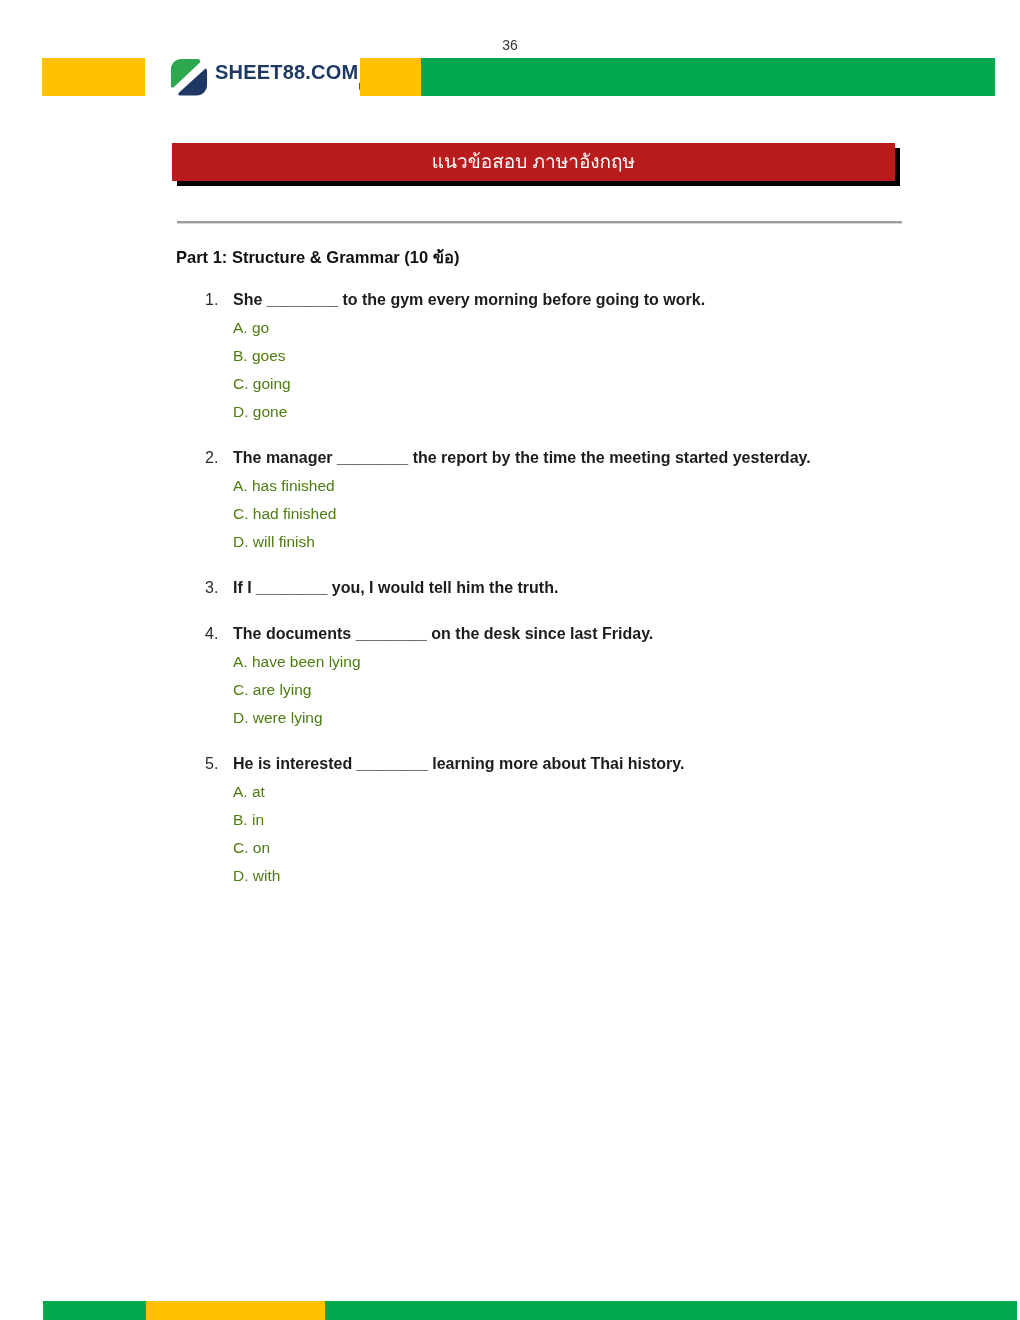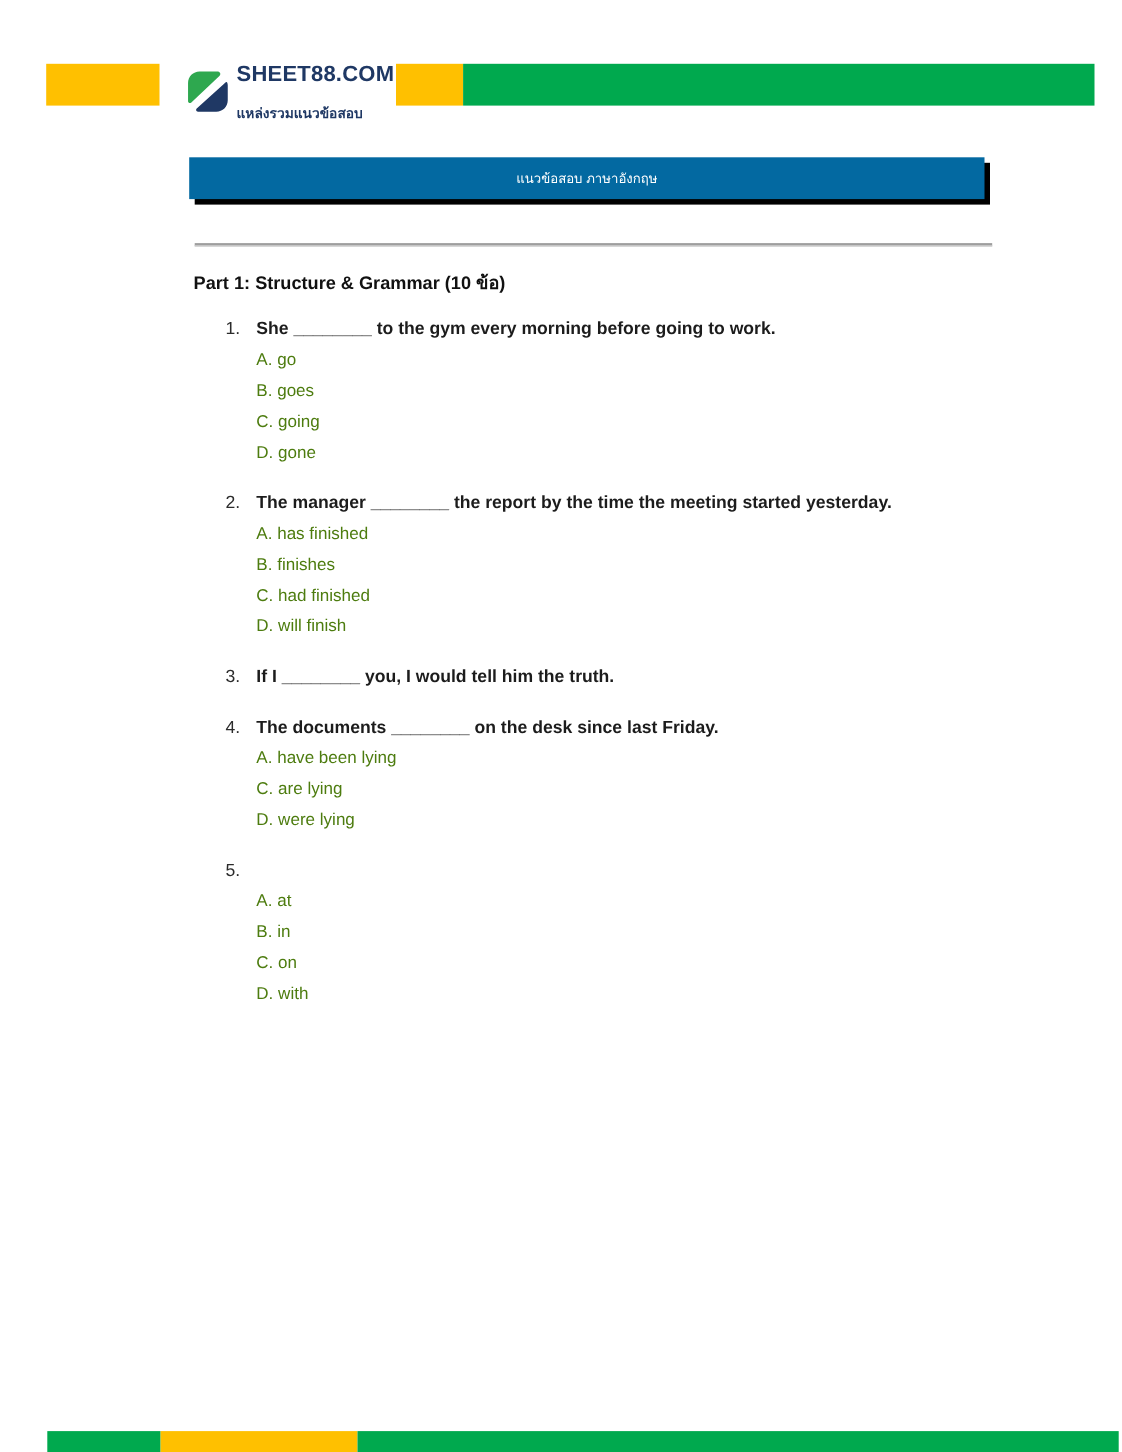--- a/index.html
+++ b/index.html
@@ -39,21 +39,21 @@
 
   .logo {
     position: absolute;
     left: 170px;
     top: 58px;
     display: flex;
     align-items: center;
     gap: 7px;
   }
   .logo-icon { width: 38px; height: 40px; display: block; }
-  .logo-text { display: flex; flex-direction: column; line-height: 1.05; }
+  .logo-text { display: flex; flex-direction: row; line-height: 1.05; }
   .logo-title {
     font-size: 20px;
     font-weight: bold;
     color: #1F3864;
     letter-spacing: 0.2px;
   }
   .logo-sub {
     font-size: 12.5px;
     font-weight: bold;
     color: #1F3864;
@@ -68,23 +68,23 @@
     width: 723px;
     height: 38px;
     background: #000000;
   }
   .banner {
     position: absolute;
     left: 172px;
     top: 143px;
     width: 723px;
     height: 38px;
-    background: #0369a1;
+    background: #b91c1c;
     color: #ffffff;
-    font-size: 12px;
+    font-size: 19px;
     text-align: center;
     line-height: 38px;
   }
 
   .divider {
     position: absolute;
     left: 177px;
     top: 221px;
     width: 725px;
     height: 2px;
@@ -141,20 +141,21 @@
   .seg.yellow { background: #FFC000; }
   .ftr-green-left  { left: 43px;  width: 103px; }
   .ftr-yellow      { left: 146px; width: 179px; }
   .ftr-green-right { left: 325px; width: 692px; }
 </style>
 </head>
 <body>
 
 <div class="page">
 
+  <div class="page-number">36</div>
 
   <div class="bar yellow hdr-yellow-left"></div>
 
   <div class="logo">
     <svg class="logo-icon" viewBox="0 0 40 42" xmlns="http://www.w3.org/2000/svg">
       <path d="M29,1H12C5.9,1,1,5.9,1,12v17.5c0,1.5,1.8,2.3,2.9,1.3L31,5.2C32.8,3.6,31.7,1,29,1z" fill="#2EA84F"></path>
       <path d="M37.1,11.2L9.3,36.4C8.1,37.4,8.9,39.4,10.5,39.4H28c6.1,0,11-4.9,11-11V14.2C39,12.2,38.2,10.2,37.1,11.2z" fill="#1F3864"></path>
     </svg>
     <div class="logo-text">
       <span class="logo-title">SHEET88.COM</span>
@@ -186,21 +187,20 @@
         </div>
   </div>
 
   <div class="question">
     <div class="q-head">
       <span class="q-num">2.</span>
       <span class="q-stem">The manager ________ the report by the time the meeting started yesterday.</span>
     </div>
     <div class="q-options">
           <div class="option">A. has finished</div>
-          <div class="option">B. finishes</div>
           <div class="option">C. had finished</div>
           <div class="option">D. will finish</div>
         </div>
   </div>
 
   <div class="question">
     <div class="q-head">
       <span class="q-num">3.</span>
       <span class="q-stem">If I ________ you, I would tell him the truth.</span>
     </div>
@@ -214,20 +214,21 @@
     <div class="q-options">
           <div class="option">A. have been lying</div>
           <div class="option">C. are lying</div>
           <div class="option">D. were lying</div>
         </div>
   </div>
 
   <div class="question">
     <div class="q-head">
       <span class="q-num">5.</span>
+      <span class="q-stem">He is interested ________ learning more about Thai history.</span>
     </div>
     <div class="q-options">
           <div class="option">A. at</div>
           <div class="option">B. in</div>
           <div class="option">C. on</div>
           <div class="option">D. with</div>
         </div>
   </div>
 </div>
 

